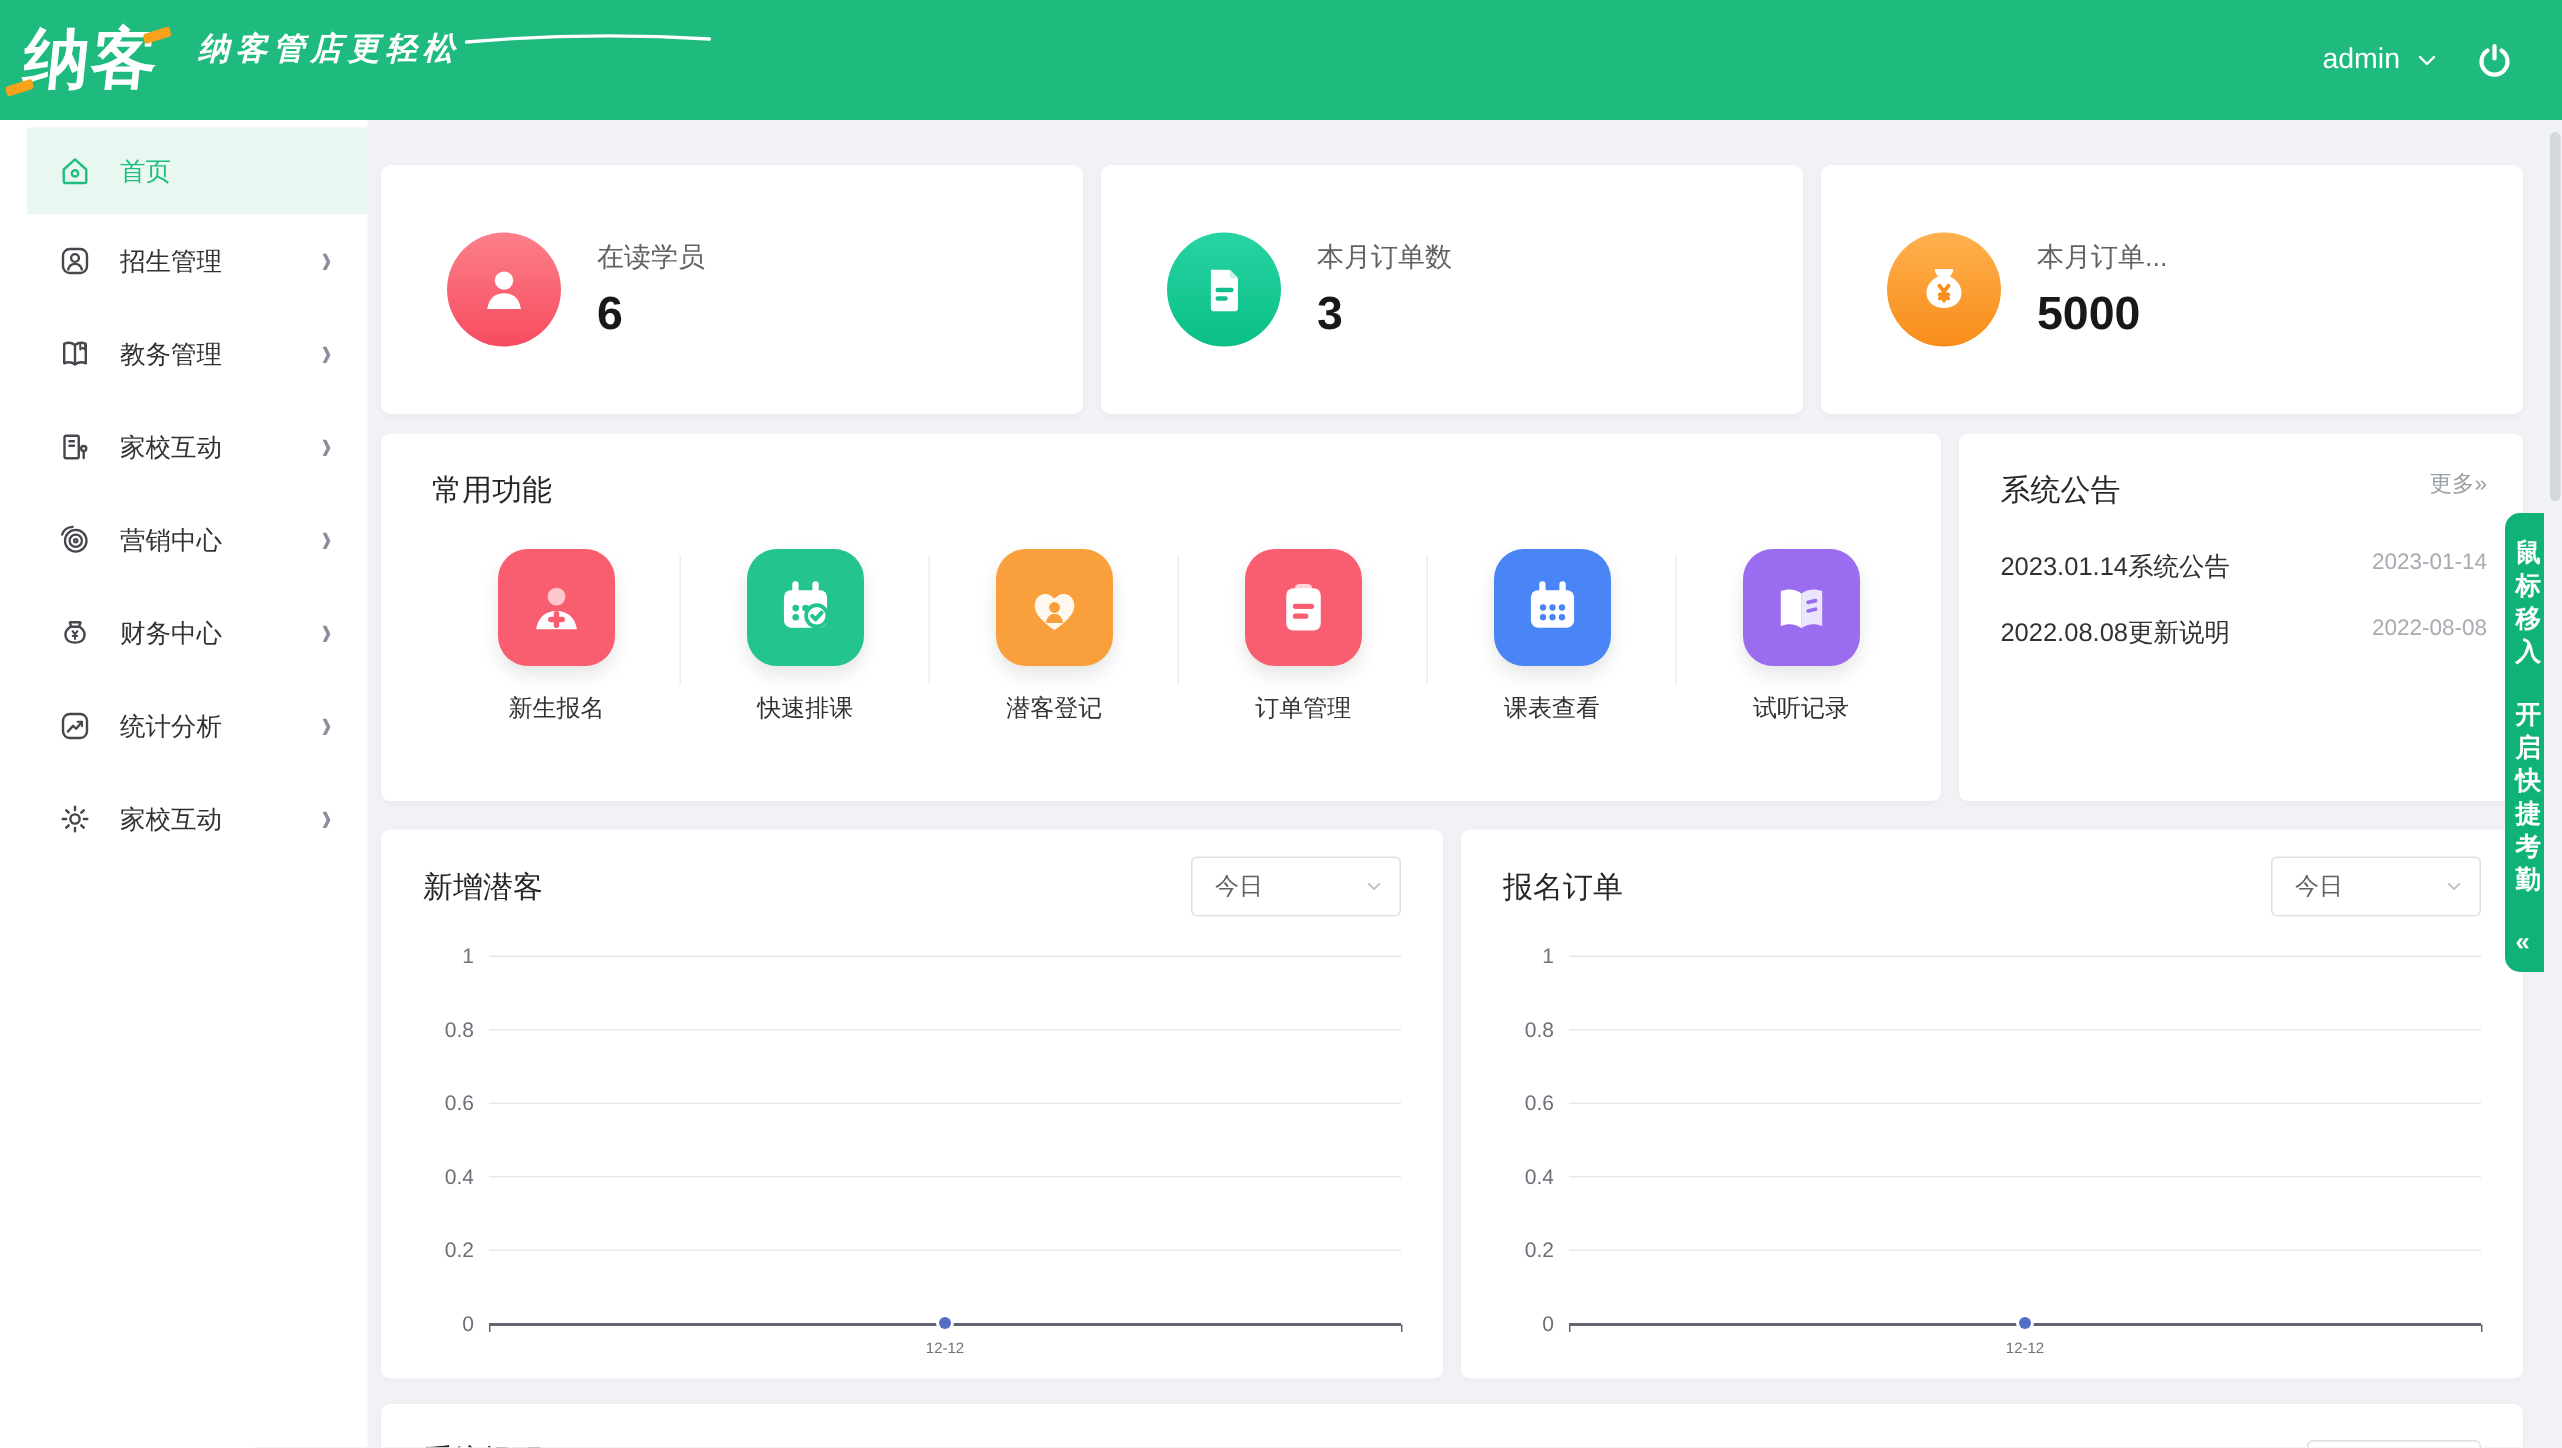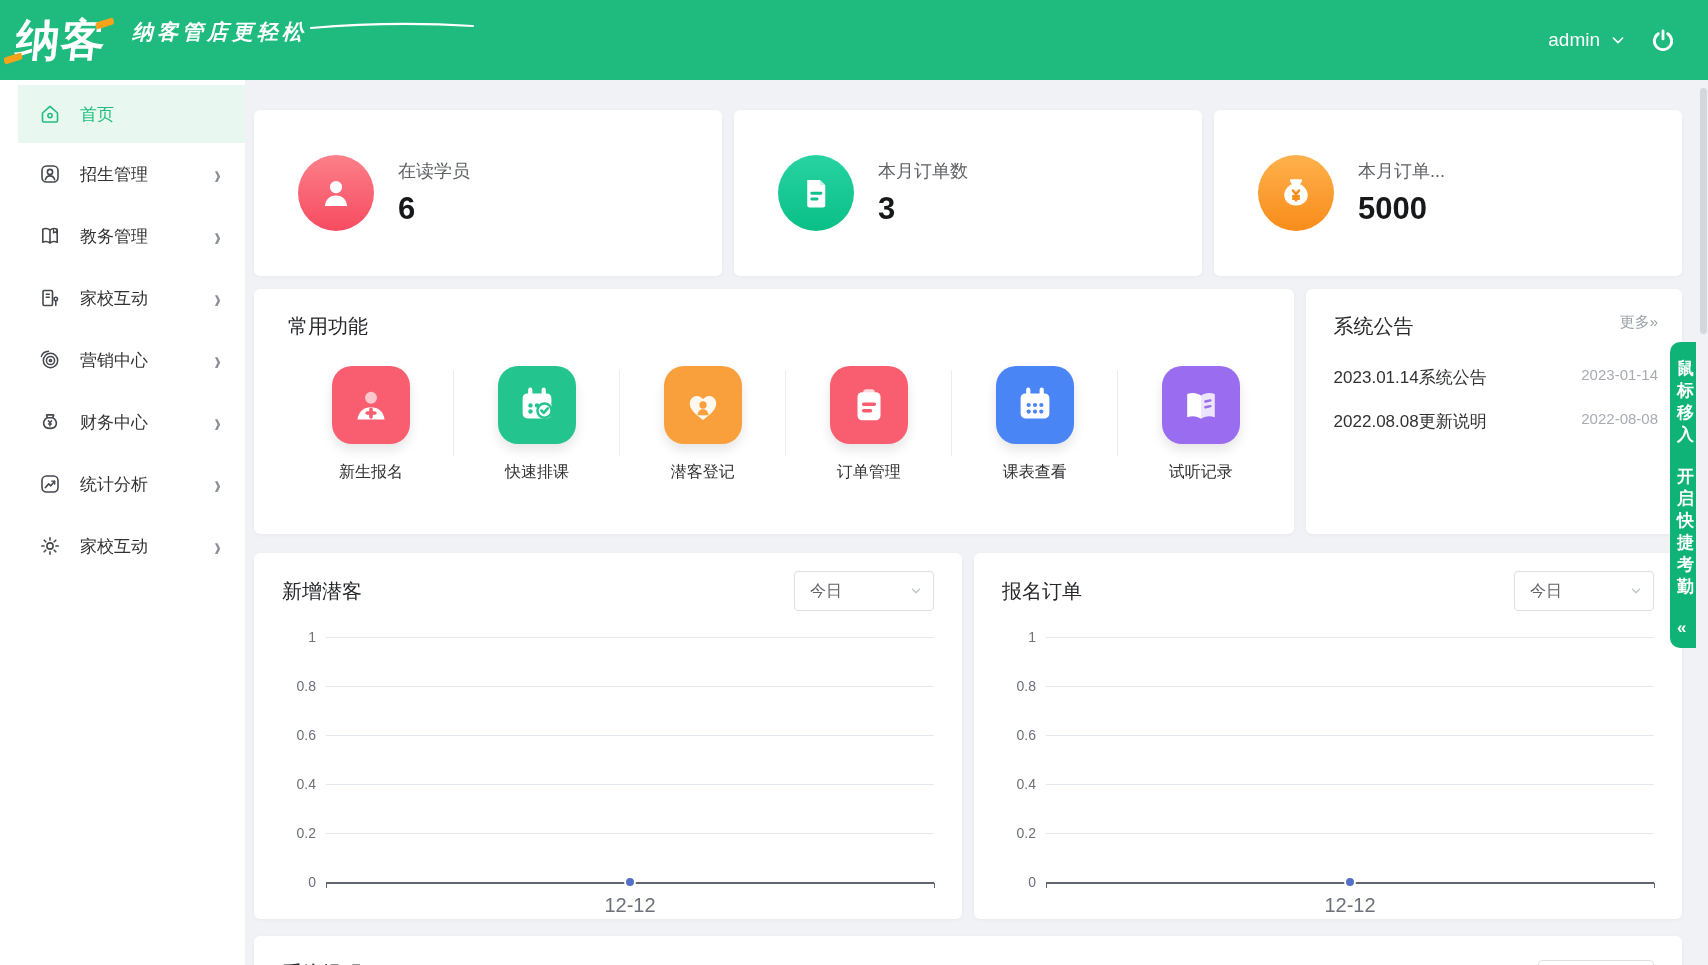--- a/index.html
+++ b/index.html
@@ -74,21 +74,21 @@
   .chart-card { flex:1; height:366px; padding:18px 28px; }
   .chart-head { display:flex; justify-content:space-between; align-items:center; }
   .select { width:140px; height:40px; border:1px solid #dcdfe6; border-radius:4px; display:flex; align-items:center; justify-content:space-between; padding:0 10px 0 15px; color:#606266; font-size:16px; background:#fff; cursor:pointer; }
   .chart { position:relative; margin-top:26px; height:280px; }
   .tick { position:absolute; left:0; right:0; height:0; }
   .tlabel { position:absolute; left:0; top:-8px; width:34px; text-align:right; font-size:14px; color:#6E7079; }
   .tline { position:absolute; left:44px; right:0; top:0; border-top:1px solid #e3e8f0; }
   .tick.axis .tline { border-top:2px solid #60656e; }
   .xtick { position:absolute; width:1px; height:5px; background:#60656e; }
   .dot { position:absolute; width:8px; height:8px; border-radius:50%; transform:translate(-50%,-50%); box-shadow:0 0 0 2px #fff; }
-  .xlabel { position:absolute; transform:translateX(-50%); font-size:20px; color:#6E7079; }
+  .xlabel { position:absolute; transform:translateX(-50%); font-size:10px; color:#6E7079; }
 
   
   .reminder-card { height:120px; padding:24px 28px; display:flex; justify-content:space-between; align-items:flex-start; }
   .batch-btn { display:flex; align-items:center; gap:8px; border:1px solid #dcdfe6; border-radius:4px; padding:9px 15px; font-size:15px; color:#55575c; background:#fff; cursor:pointer; }
 
   
   .att-tab { position:absolute; right:12px; top:342px; width:26px; background:#0fb377; border-radius:10px 0 0 10px; color:#fff; padding:16px 0 10px 7px; display:flex; flex-direction:column; align-items:flex-start; gap:20px; cursor:pointer; z-index:5; }
   .att-text { width:19px; font-size:17px; line-height:22px; word-break:break-all; font-weight:bold; }
   .att-collapse { font-size:17px; font-weight:bold; }
 

